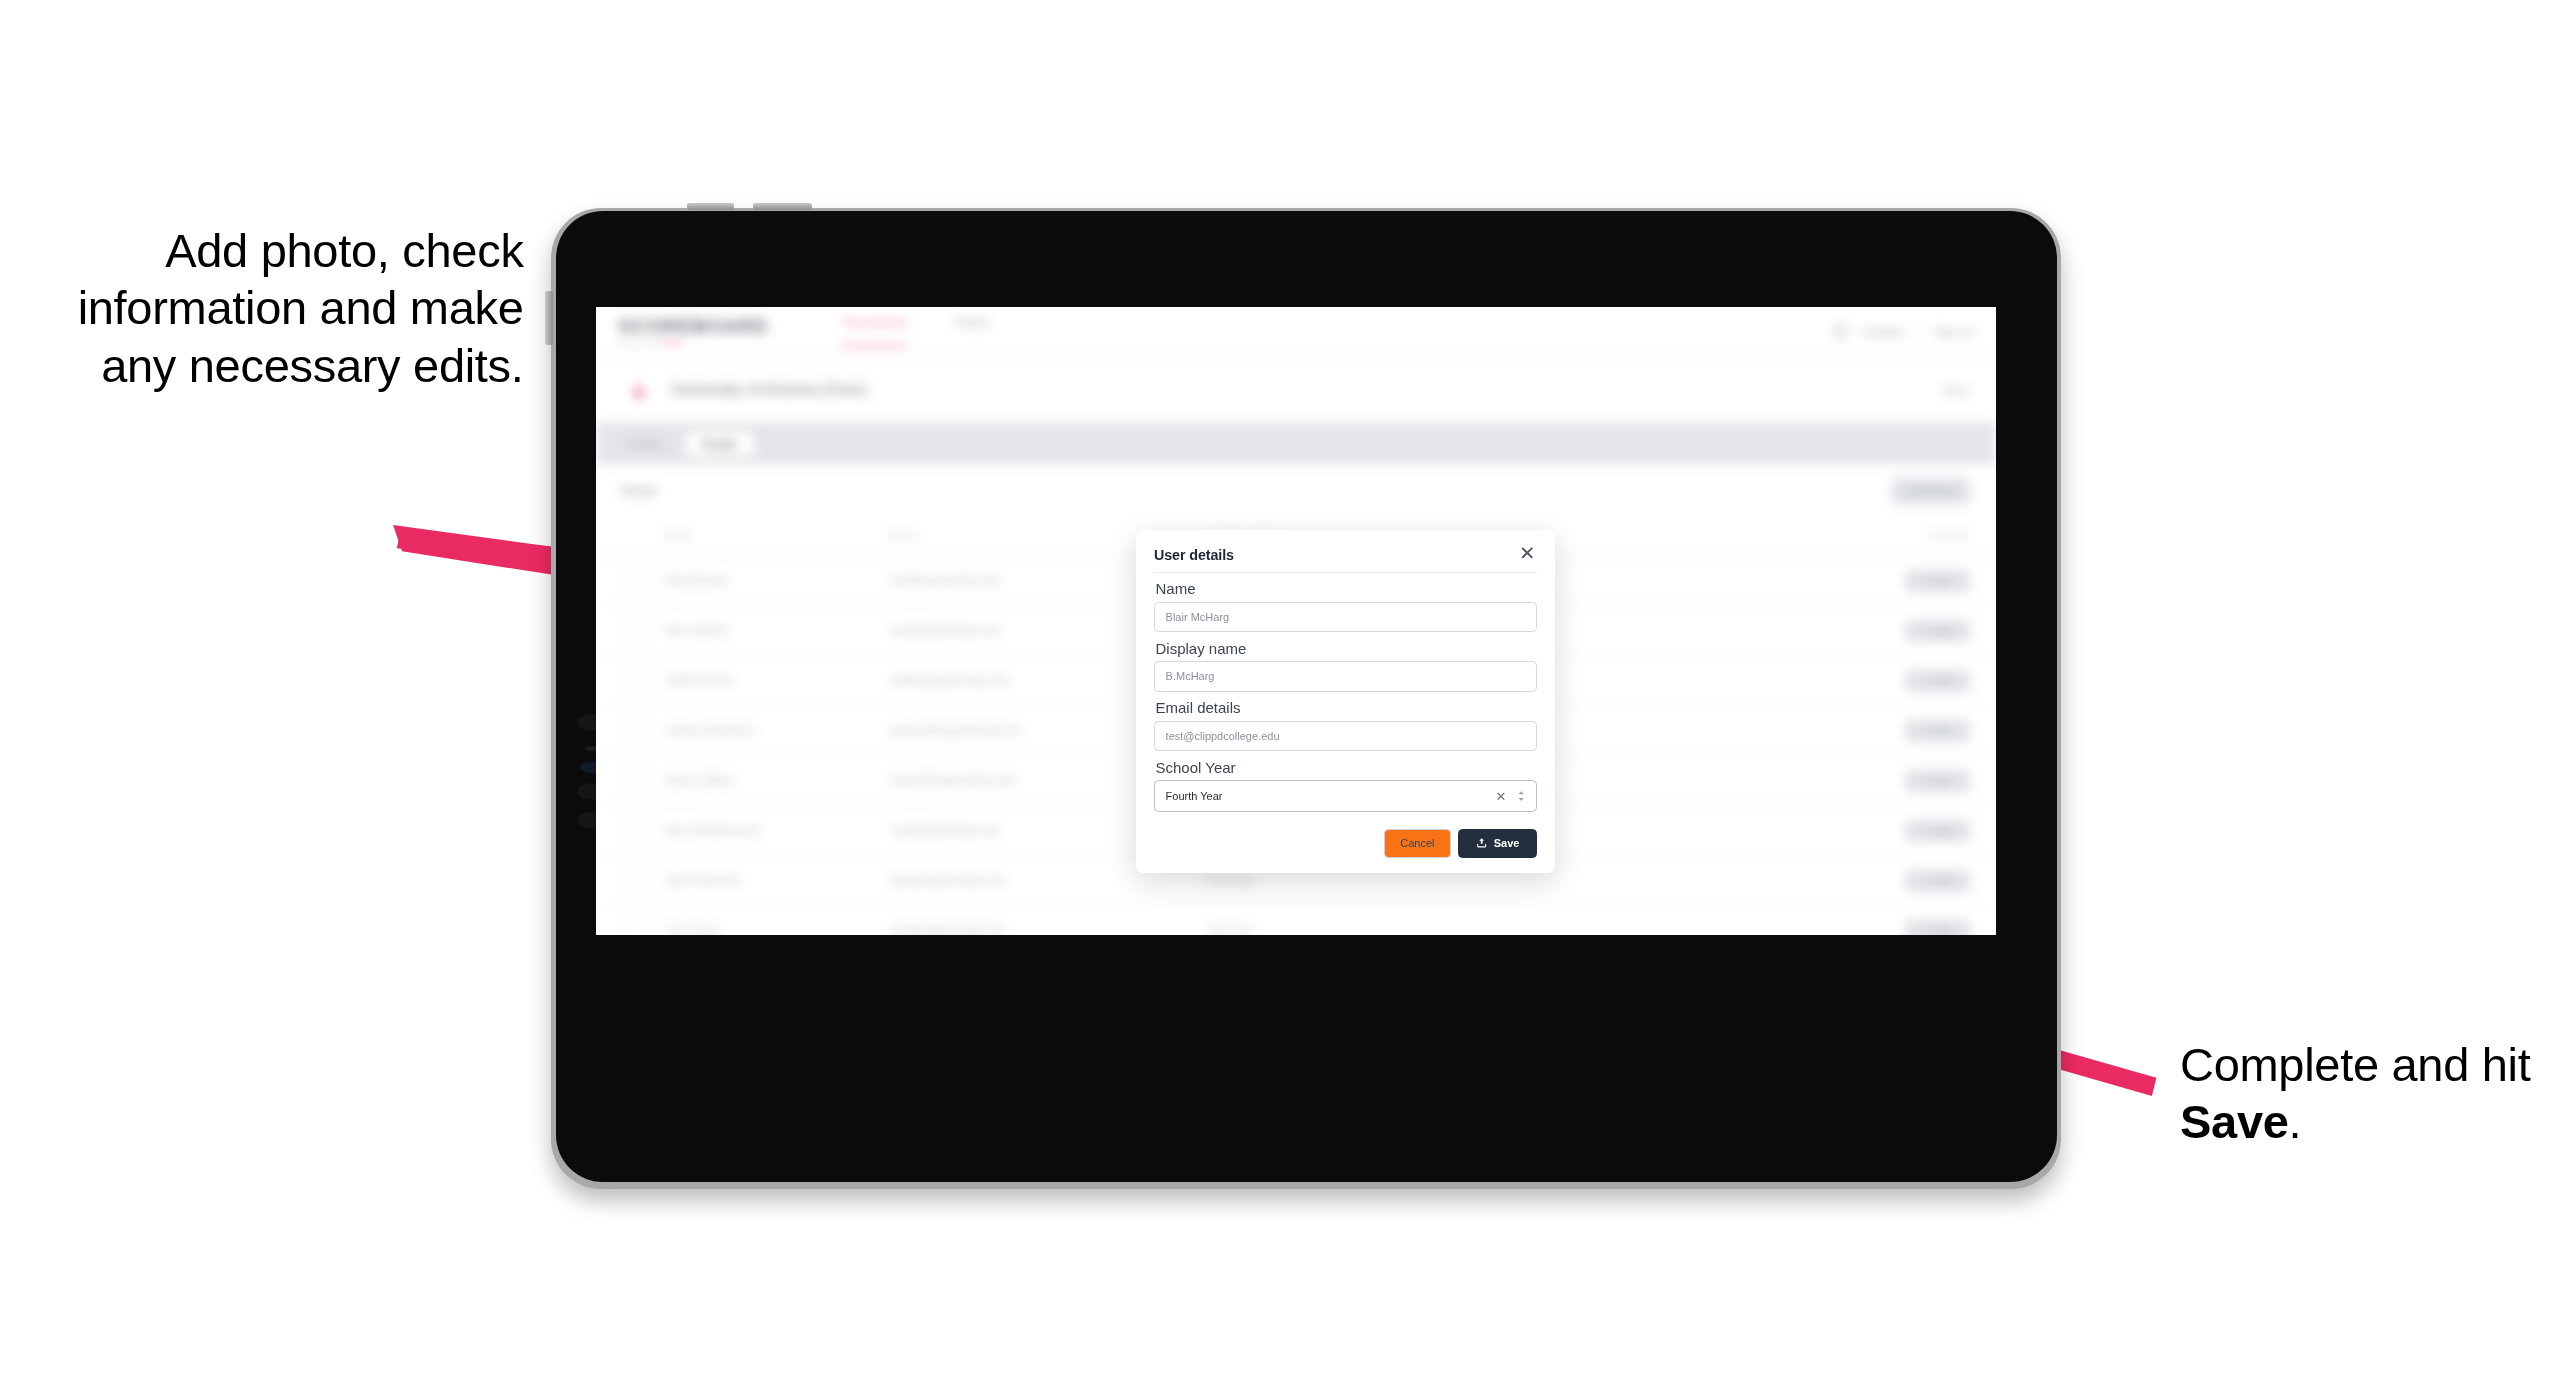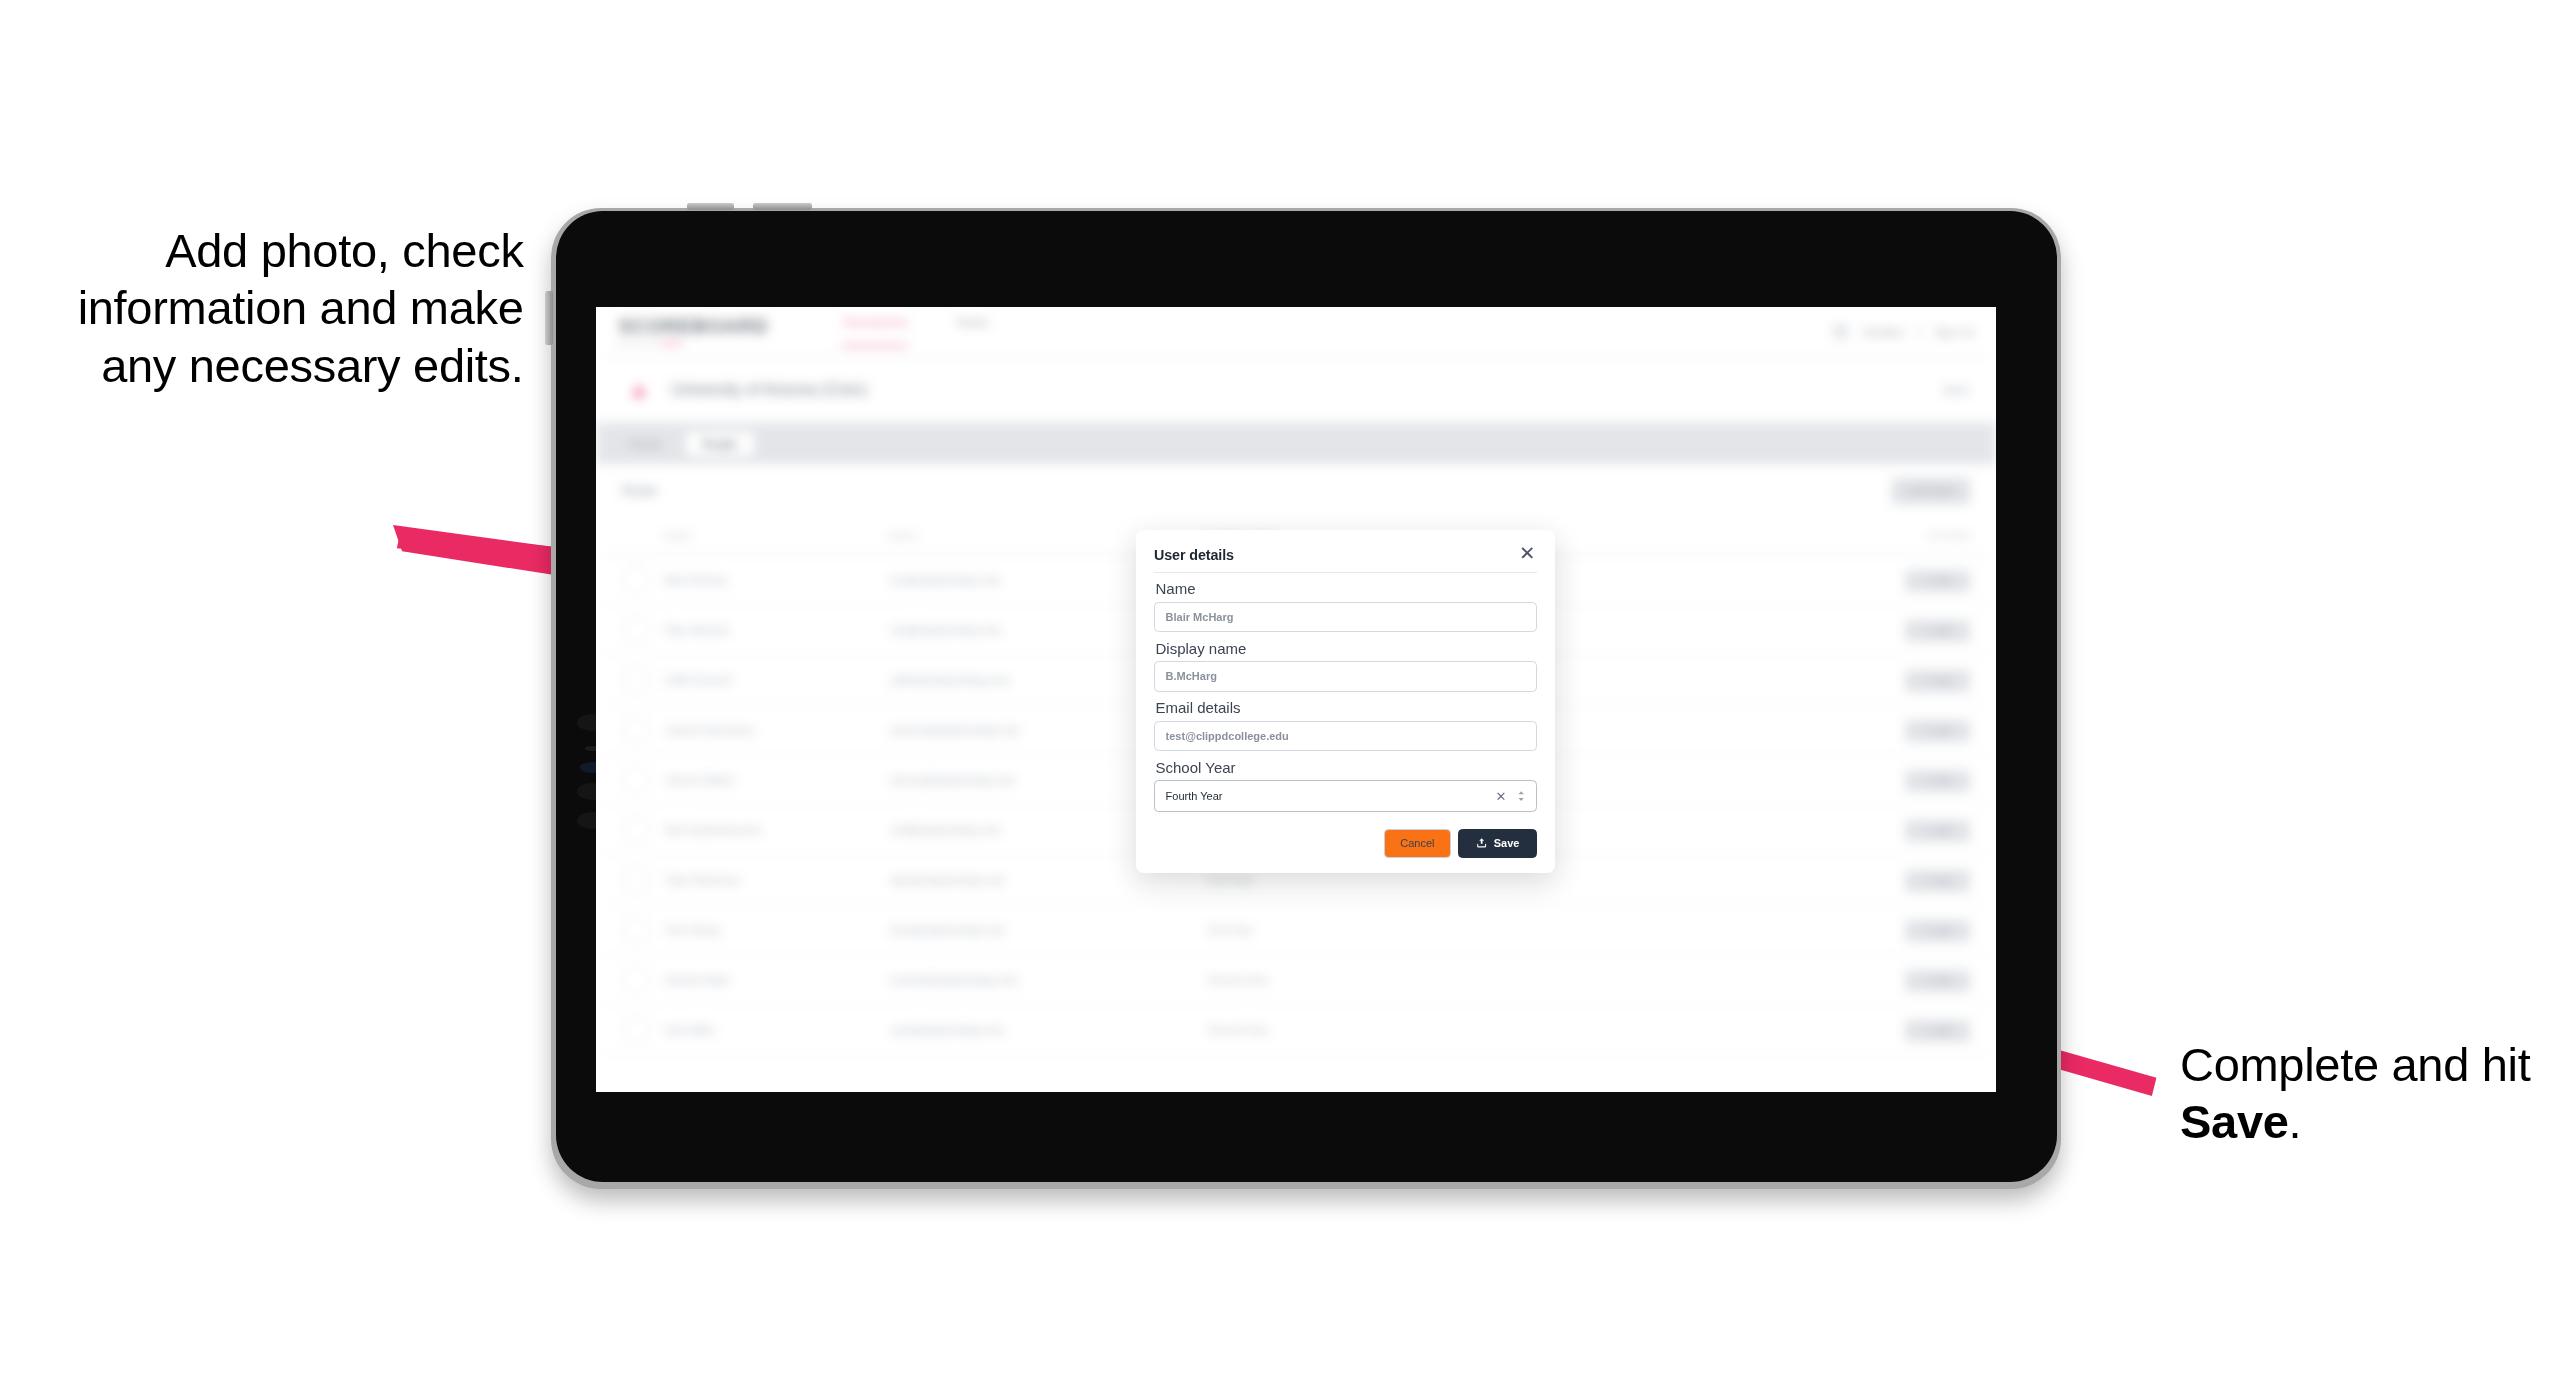--- a/index.html
+++ b/index.html
@@ -92,21 +92,21 @@
   #dot-3 { top: 554px; width: 24px; height: 10.6px; left: 29px; background:#111a2a;}
   #dot-4 { top: 575px; width: 30px; height: 16.6px; }
   #dot-5 { top: 604px; width: 30px; height: 16.6px; }
 
   
   #screen {
     position: absolute;
     left: 45px;
     top: 99px;
     width: 1400px;
-    height: 785px;
+    height: 628px;
     background: #ffffff;
     overflow: hidden;
   }
 
   
   #app-blur {
     position: absolute;
     inset: 0;
     filter: blur(5.3px);
     opacity: 0.62;
@@ -336,21 +336,20 @@
     width: 100%;
     box-sizing: border-box;
     border: 0.8px solid #d3d7de;
     border-radius: 4.5px;
     padding: 8.3px 10.6px;
     font-size: 11px;
     color: #8a919d;
     font-family: "Liberation Sans", sans-serif;
     background: #fff;
     outline: none;
-    font-weight: bold;
   }
   .select-wrap {
     position: relative;
     display: flex;
     align-items: center;
     border: 0.8px solid #b9bfc8;
     border-radius: 4.5px;
     padding: 8.3px 10.6px;
     box-sizing: border-box;
     width: 100%;

